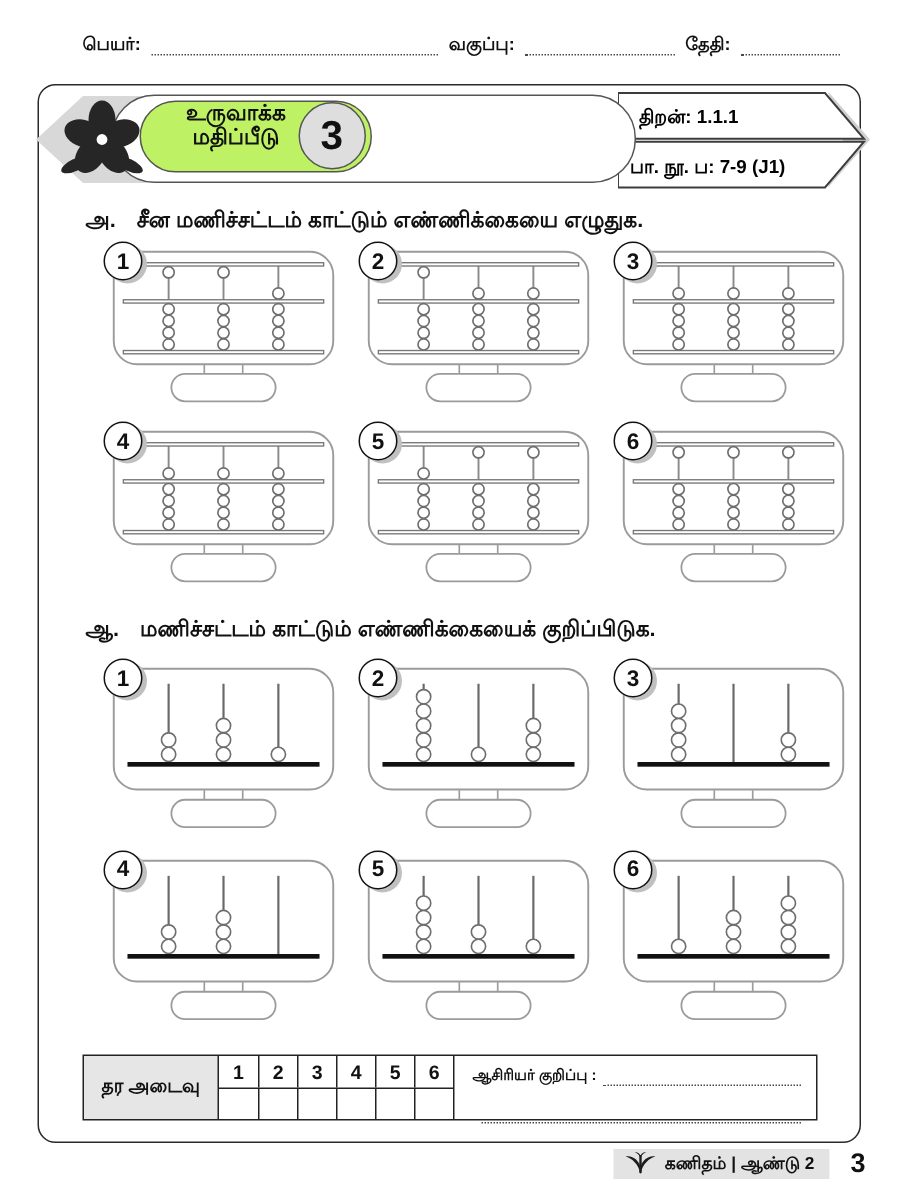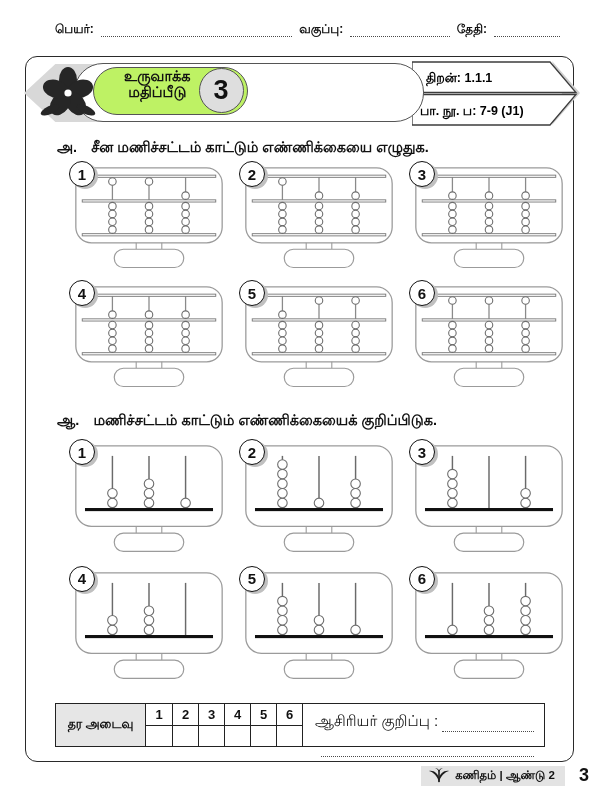--- a/index.html
+++ b/index.html
@@ -45,27 +45,27 @@
   
   .score-wrap { position:absolute; left:55px; top:703px; width:490px; height:44px; border:1.5px solid #222;
                 display:flex; z-index:2; background:#fff; }
   .score-label { background:#e6e6e6; border-right:1.5px solid #222; width:90px; display:flex;
                  align-items:center; justify-content:center; font-weight:bold; font-size:12.5px; }
   .score-grid { display:flex; flex-direction:column; border-right:1.5px solid #222; }
   .score-row { display:flex; flex:1; }
   .score-row.header { border-bottom:1.5px solid #222; }
   .sc { width:26px; display:flex; align-items:center; justify-content:center; font-size:13px; font-weight:600; }
   .sc + .sc { border-left:1.5px solid #222; }
-  .note-area { flex:1; padding:8px 10px 4px 12px; font-size:15px; font-weight:normal; }
+  .note-area { flex:1; padding:8px 10px 4px 12px; font-size:10px; font-weight:bold; }
   .note-line1 { display:flex; align-items:flex-end; gap:4px; }
   .note-line1 .dotline { flex:1; height:12px; }
   .note-line2 { margin-top:13px; margin-left:6px; border-bottom:1.9px dotted #4a4a4a; height:12px; }
 
   
-  .footer { position:absolute; right:11px; bottom:14px; display:flex; align-items:center; gap:14px; z-index:2; }
+  .footer { position:absolute; right:23px; bottom:14px; display:flex; align-items:center; gap:14px; z-index:2; }
   .footer-band { display:flex; align-items:center; gap:6px; background:#e3e3e3; padding:2px 10px 2px 8px;
                  font-size:11.5px; font-weight:bold; }
   .page-num { font-size:18px; font-weight:bold; }
 </style>
 </head>
 <body>
 
 <div class="page">
 
   <div class="page-border"></div>

